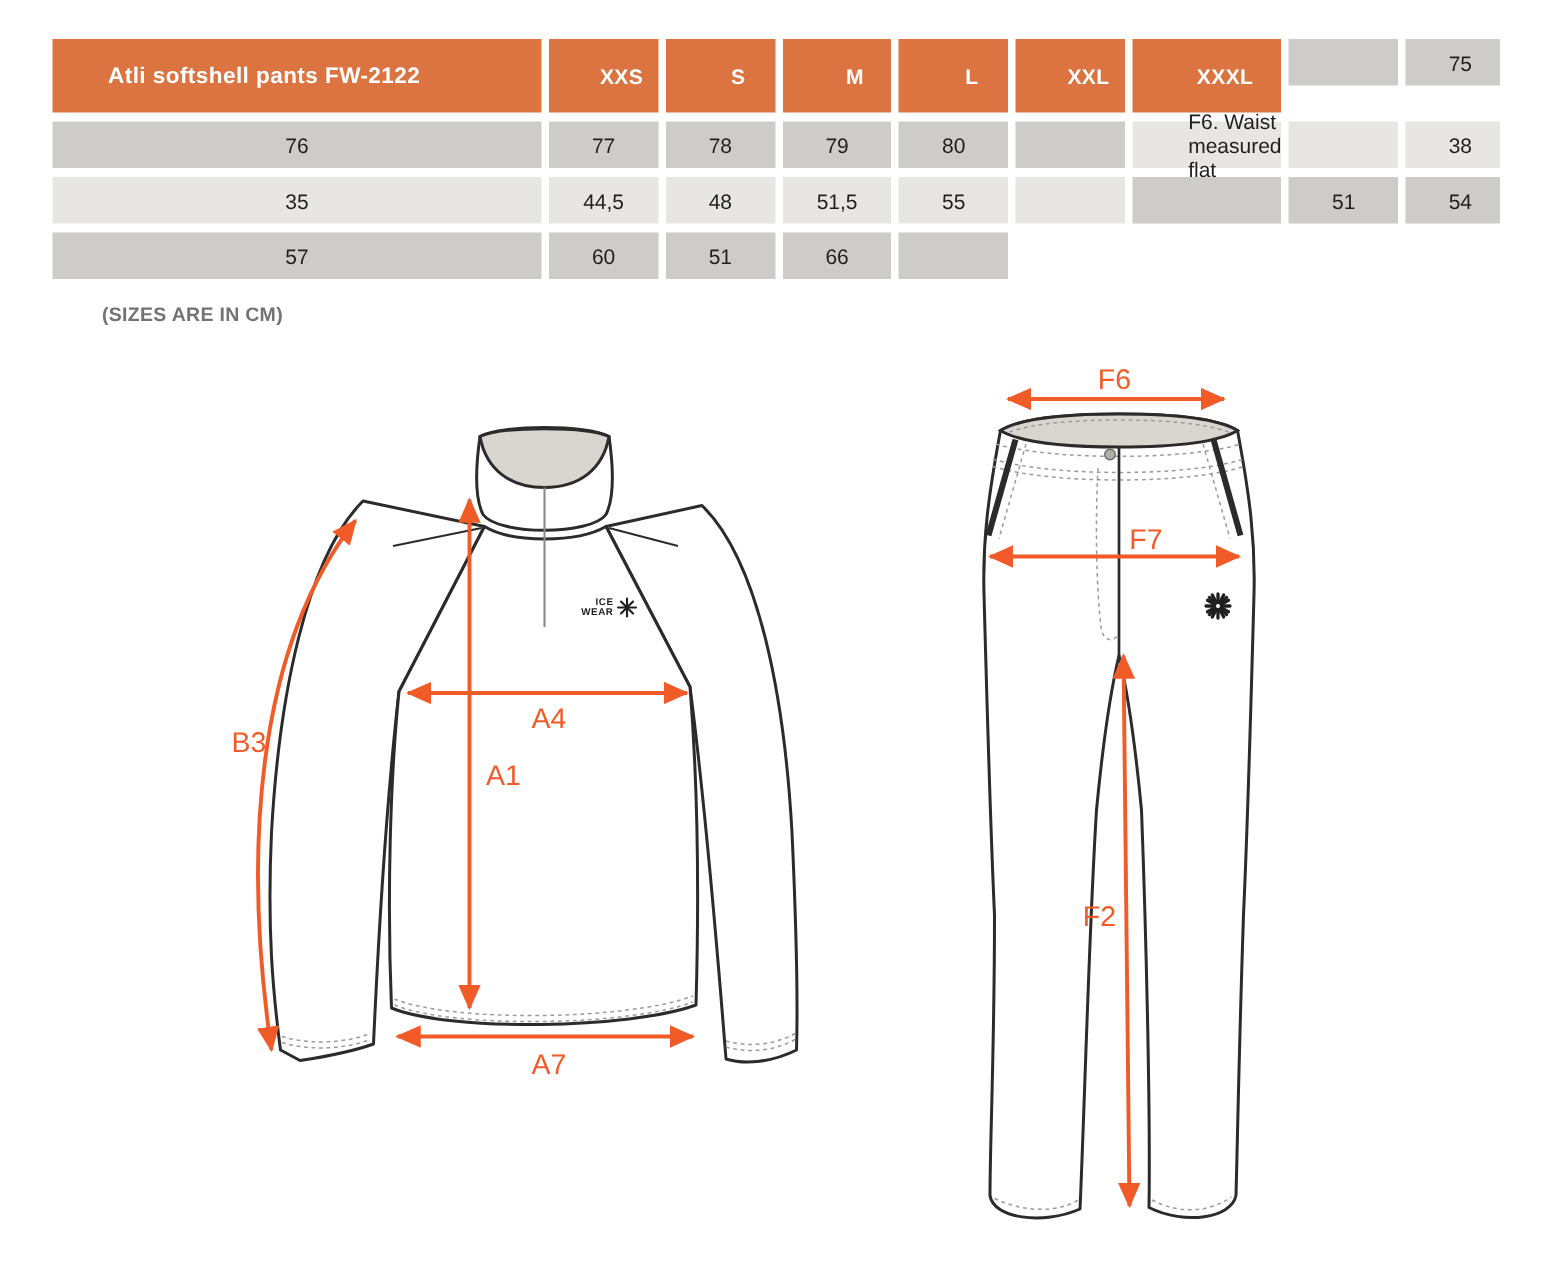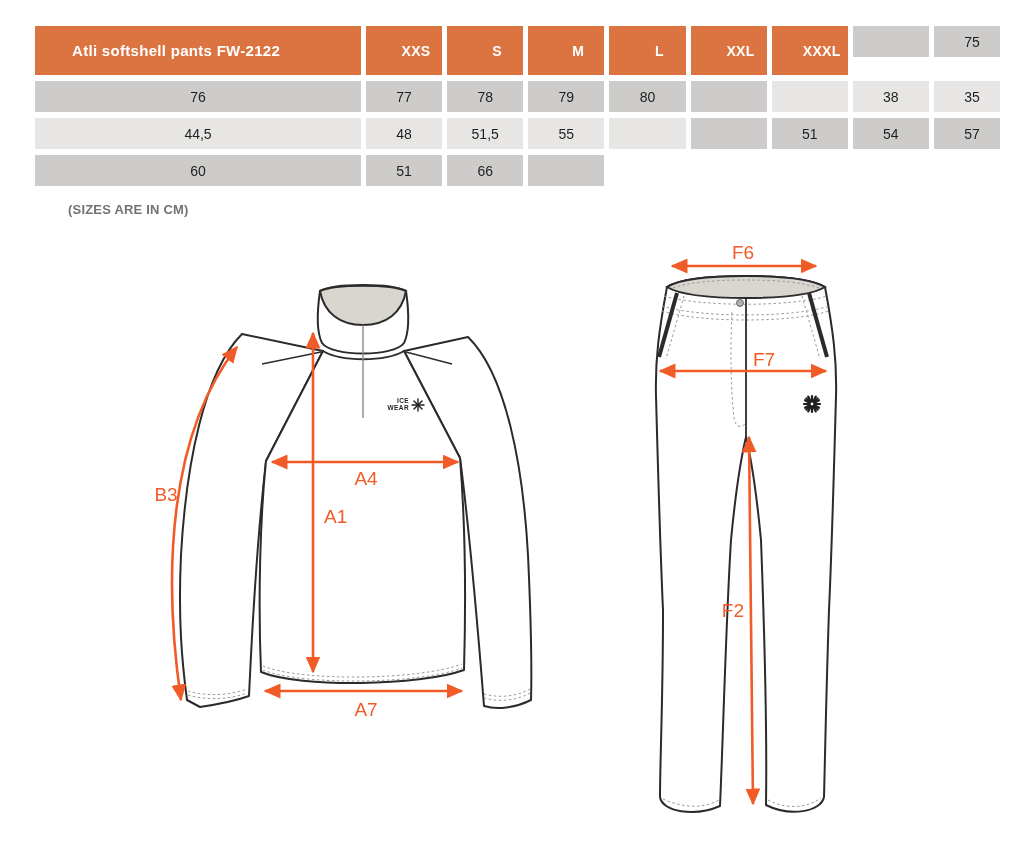--- a/index.html
+++ b/index.html
@@ -62,20 +62,21 @@
 
     <div class="cell row-dark"></div>
     <div class="cell row-dark">75</div>
     <div class="cell row-dark">76</div>
     <div class="cell row-dark">77</div>
     <div class="cell row-dark">78</div>
     <div class="cell row-dark">79</div>
     <div class="cell row-dark">80</div>
     <div class="cell row-dark"></div>
 
+    <div class="cell label-cell row-light">F6. Waist measured flat</div>
     <div class="cell row-light"></div>
     <div class="cell row-light">38</div>
     <div class="cell row-light">35</div>
     <div class="cell row-light">44,5</div>
     <div class="cell row-light">48</div>
     <div class="cell row-light">51,5</div>
     <div class="cell row-light">55</div>
     <div class="cell row-light"></div>
 
     <div class="cell row-dark"></div>

